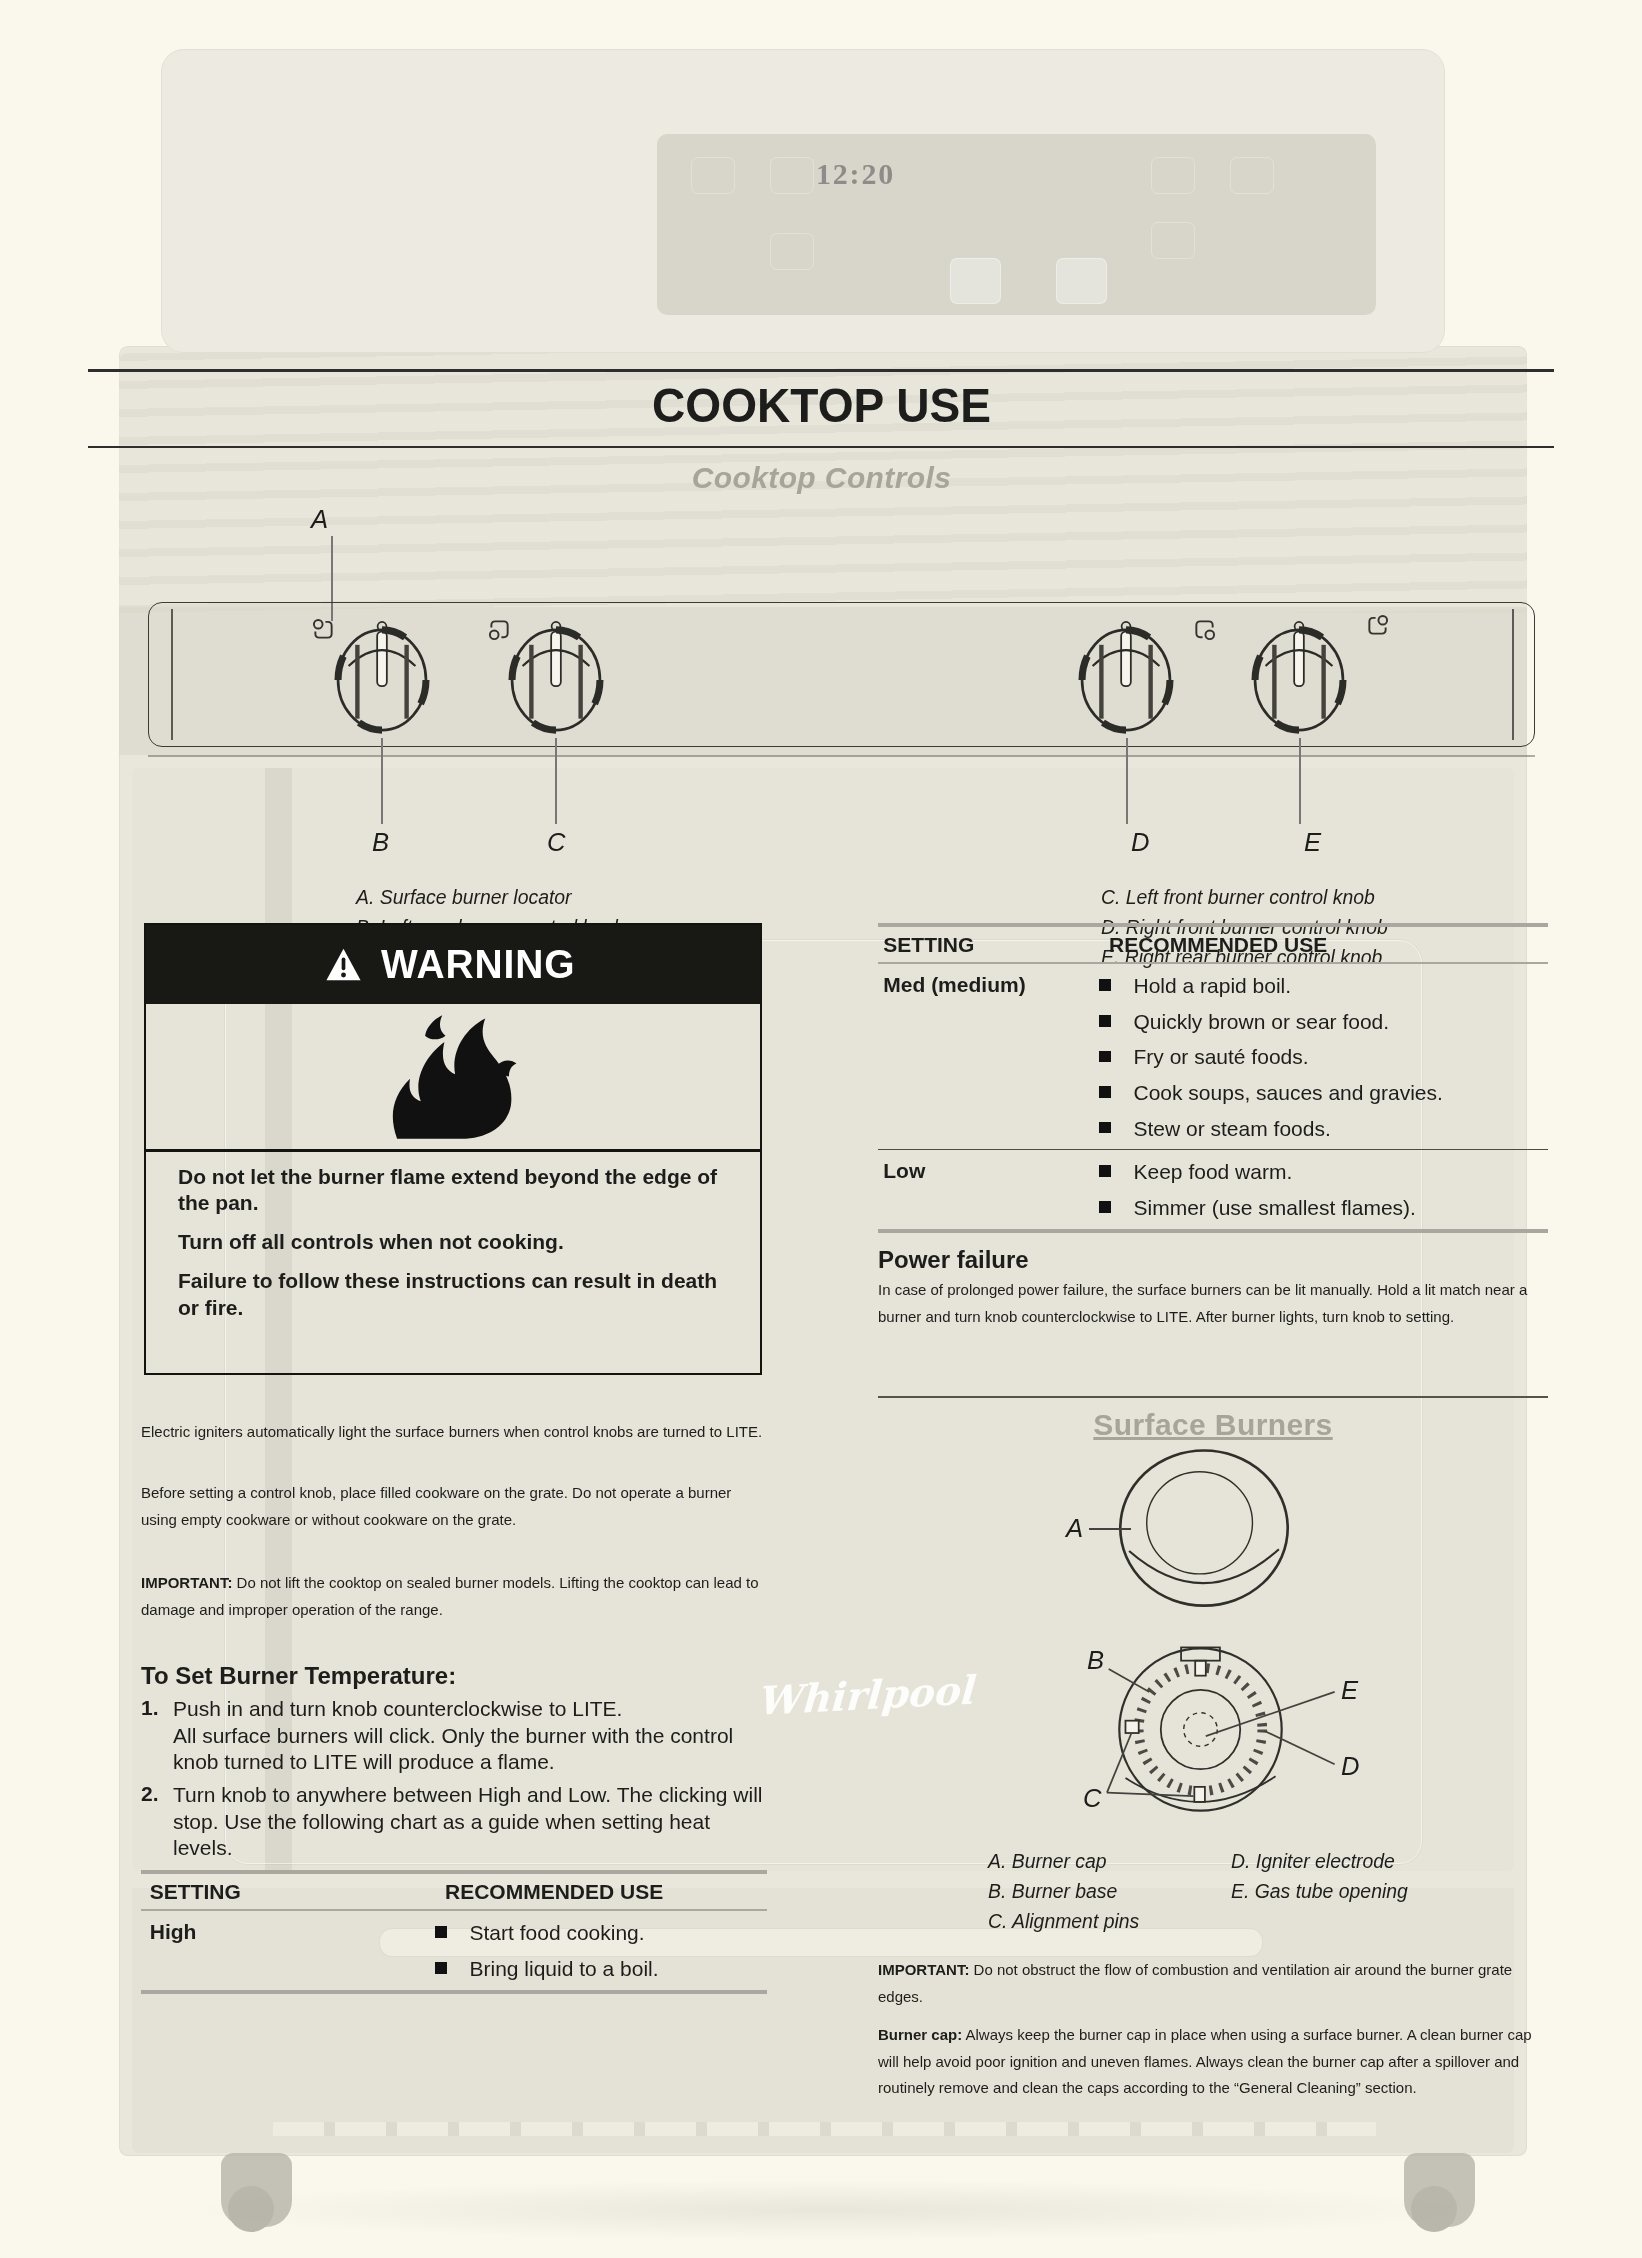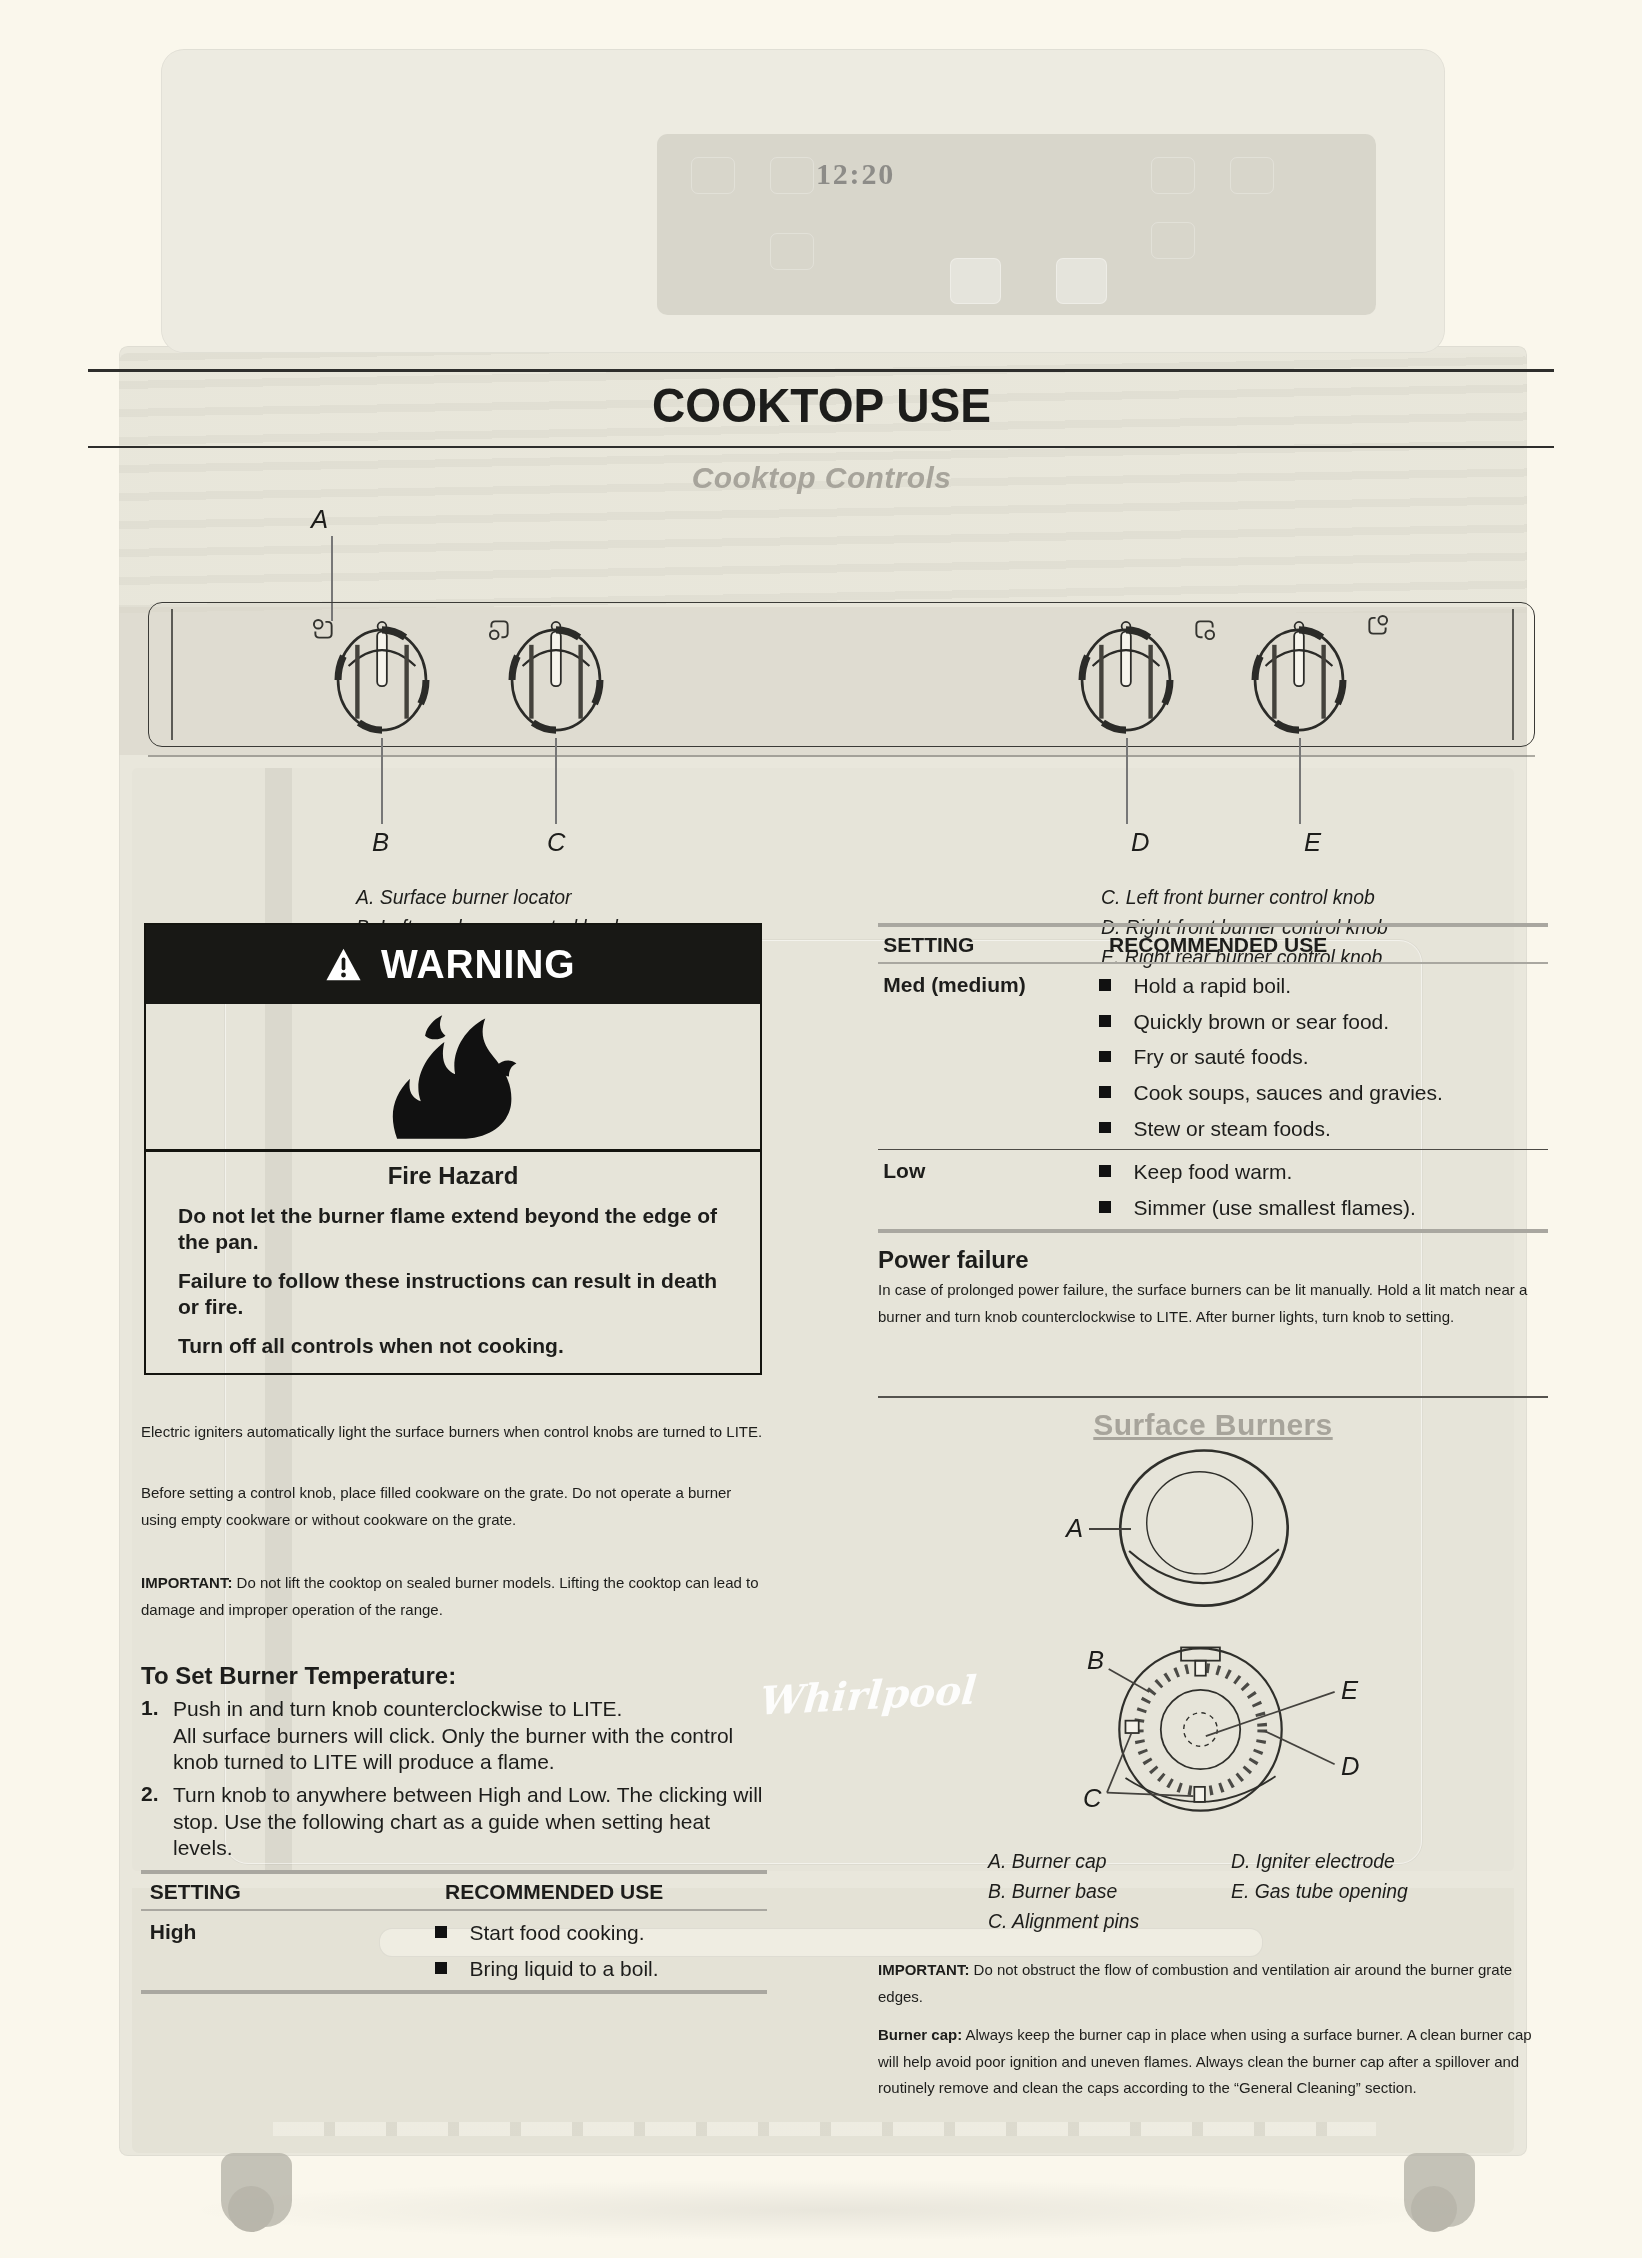--- a/index.html
+++ b/index.html
@@ -194,24 +194,23 @@
     <span class="wtxt">WARNING</span>
   </div>
   <div class="flame-wrap">
     <svg width="168" height="129" viewBox="0 0 140 120">
       <path d="M18 118 C10 96 14 78 30 62 C28 74 32 80 40 83 C33 64 43 42 62 28 C58 45 63 54 72 58 C68 38 80 16 100 6 C94 22 100 32 108 42 C118 54 126 68 124 86 C121 106 102 118 78 118 Z" fill="#111111"></path>
       <path d="M44 22 C46 12 54 6 60 3 C56 12 58 18 63 22 C57 27 48 26 44 22 Z" fill="#111111"></path>
       <path d="M111 50 C116 44 124 44 129 48 C124 50 122 55 122 60 C116 59 112 55 111 50 Z" fill="#111111"></path>
     </svg>
   </div>
   <div class="warn-div"></div>
-  <div class="firehaz">Fire Hazard</div>
   <div class="warn-p">Do not let the burner flame extend beyond the edge of the pan.</div>
+  <div class="warn-p">Turn off all controls when not cooking.</div>
   <div class="warn-p">Failure to follow these instructions can result in death or fire.</div>
-  <div class="warn-p">Turn off all controls when not cooking.</div>
 </div>
 
 <div class="abs body-p" style="left:141px;top:1419px;">Electric igniters automatically light the surface burners when control knobs are turned to LITE.</div>
 <div class="abs body-p" style="left:141px;top:1480px;">Before setting a control knob, place filled cookware on the grate. Do not operate a burner using empty cookware or without cookware on the grate.</div>
 <div class="abs body-p" style="left:141px;top:1570px;"><b>IMPORTANT:</b><span> Do not lift the cooktop on sealed burner models. Lifting the cooktop can lead to damage and improper operation of the range.</span></div>
 <div class="abs subhead" style="left:141px;top:1662px;">To Set Burner Temperature:</div>
 
 <div class="abs" style="left:141px;top:1696px;width:628px;display:flex;">
   <span class="step-num" style="width:32px;flex:0 0 32px;">1.</span>
   <span class="step-text">Push in and turn knob counterclockwise to LITE.

